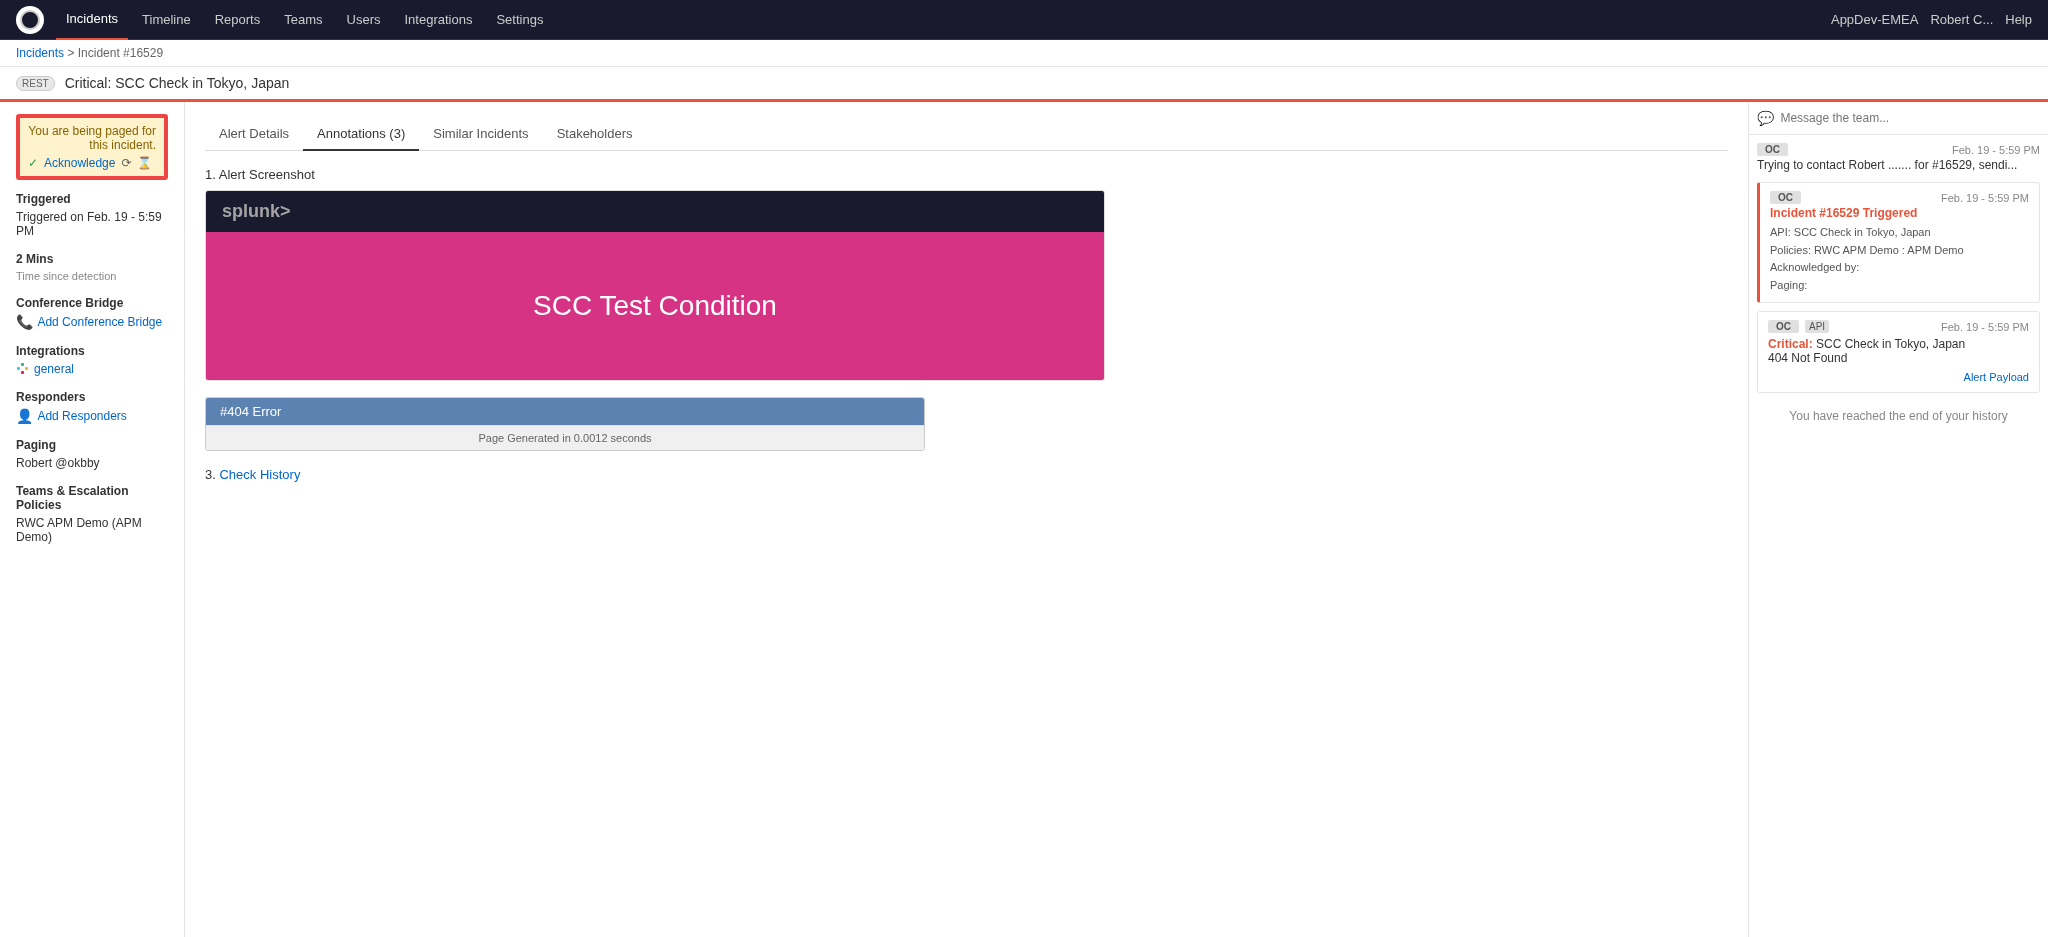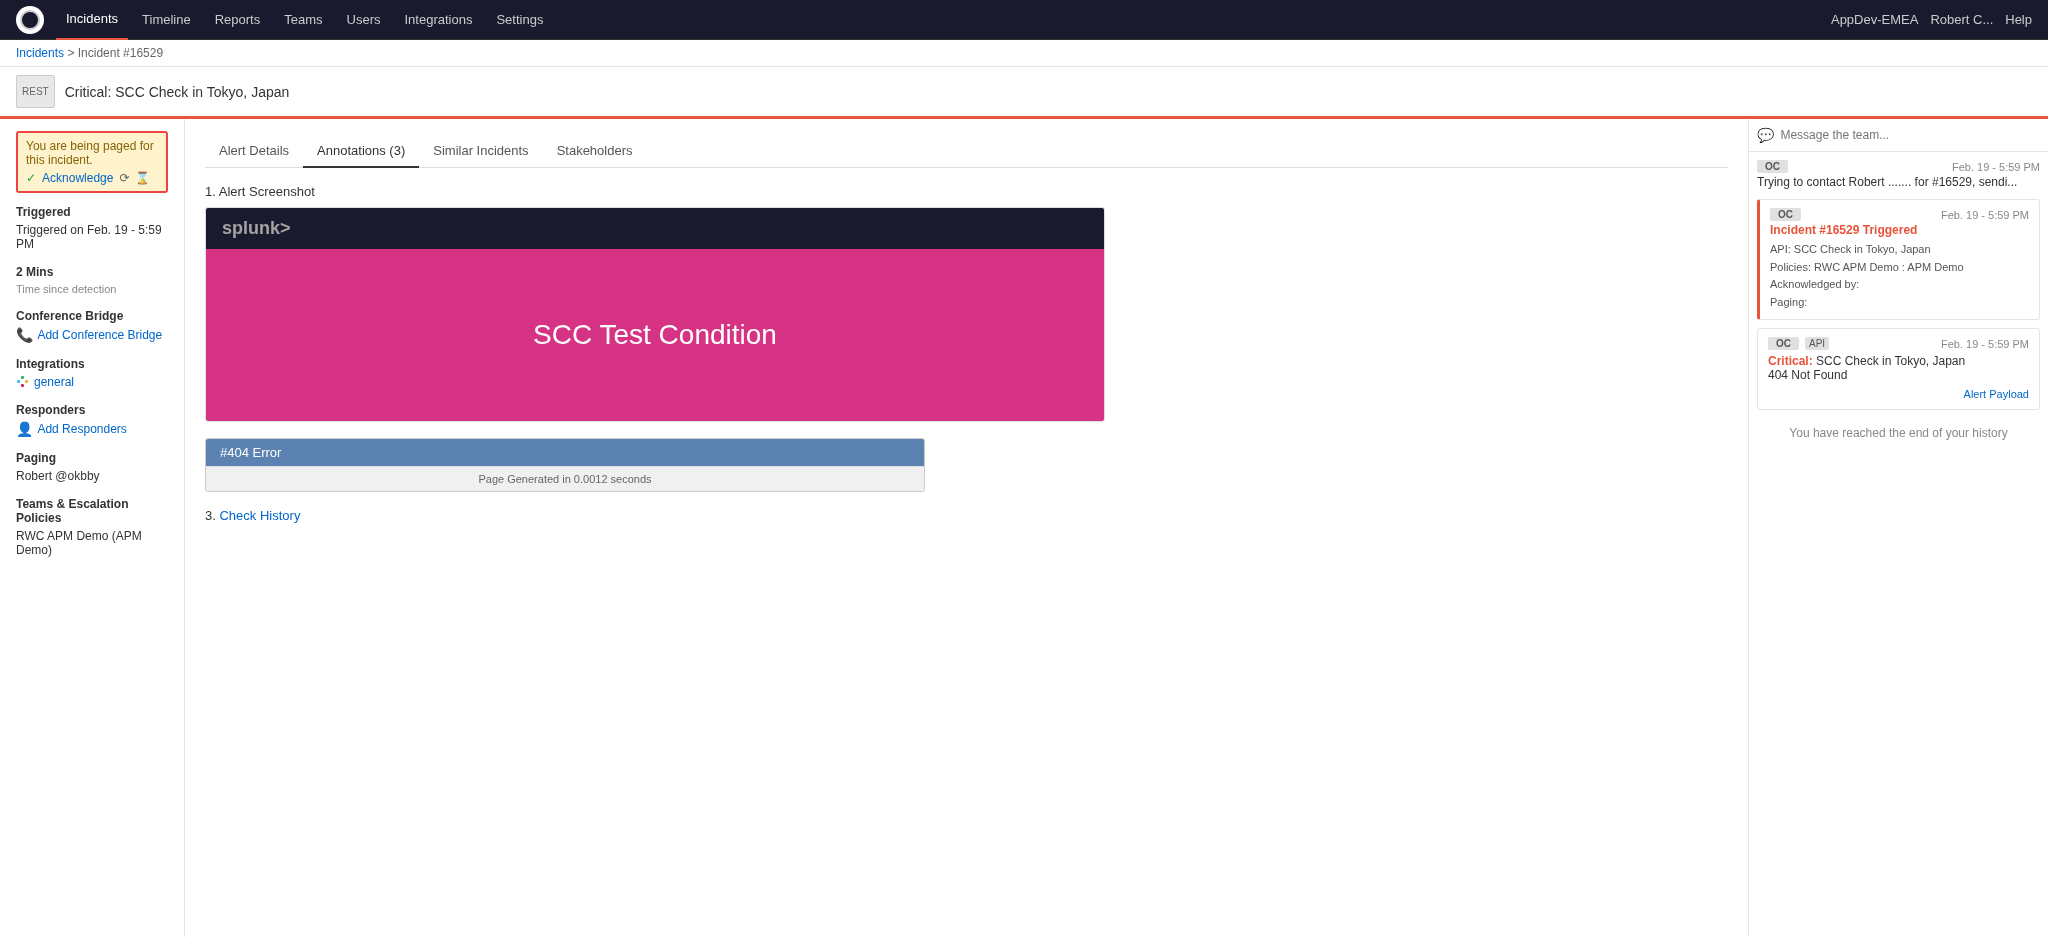--- a/index.html
+++ b/index.html
@@ -28,36 +28,36 @@
       font-size: 12px; color: #666;
     }
     .breadcrumb-bar a { color: #0066cc; text-decoration: none; }
 
     
     .incident-title-bar {
       padding: 8px 16px; display: flex; align-items: center; gap: 10px;
       border-bottom: 3px solid #e8543a; background: #fff;
     }
     .rest-badge {
-      background: #e8e8e8; border: 1px solid #ccc; padding: 10px 5px;
-      font-size: 10px; border-radius: 2px; color: #666; text-align: right;
+      background: #e8e8e8; border: 1px solid #ccc; padding: 1px 5px;
+      font-size: 10px; border-radius: 7px; color: #666; text-align: right;
     }
     .incident-title { font-size: 14px; font-weight: 500; }
 
     
     .main-layout { display: flex; height: calc(100vh - 90px); }
 
     
     .left-sidebar {
       width: 185px; min-width: 185px; padding: 12px 16px;
       border-right: 1px solid #e5e5e5; background: #fff; overflow-y: auto;
     }
     .alert-banner {
-      background: #fff3cd; border: 2px solid #ef4444; border-radius: 3px;
-      padding: 6px 8px; margin-bottom: 12px; font-size: 12px; color: #856404;
+      background: #fff3cd; border: 4px solid #ef4444; border-radius: 3px;
+      padding: 6px 8px; margin-bottom: 12px; font-size: 12px; color: #856404; text-align: right;
     }
     .ack-row { display: flex; align-items: center; gap: 6px; margin-top: 4px; }
     .ack-link { color: #0066cc; text-decoration: none; font-size: 12px; font-weight: 500; }
     .icon-btn { color: #666; cursor: pointer; font-size: 12px; }
 
     .sidebar-section { margin-bottom: 14px; }
     .sidebar-section-title { font-weight: 600; font-size: 12px; color: #333; margin-bottom: 4px; }
     .sidebar-detail-label { font-size: 11px; color: #888; margin-top: 2px; }
     .sidebar-detail-value { font-size: 12px; color: #333; }
     .sidebar-link { color: #0066cc; text-decoration: none; font-size: 12px; display: flex; align-items: center; gap: 4px; }
@@ -81,21 +81,21 @@
     .screenshot-container {
       border: 1px solid #ddd; border-radius: 3px; overflow: hidden;
       margin-bottom: 16px; max-width: 900px;
     }
     .splunk-header {
       background: #1a1a2e; padding: 10px 16px; display: flex; align-items: center;
     }
     .splunk-logo-text { color: #a3a3a3; font-size: 18px; font-weight: 700; display: flex; align-items: center; gap: 2px; }
     .splunk-body {
       background: #d63384; display: flex; align-items: center; justify-content: center;
-      height: 172px;
+      height: 148px;
     }
     .splunk-condition-text { color: #fff; font-size: 28px; font-weight: 500; }
 
     
     .error-box { border: 1px solid #ccc; border-radius: 3px; overflow: hidden; max-width: 720px; margin-bottom: 16px; }
     .error-box-header { background: #5b82b0; color: #fff; padding: 6px 14px; font-size: 13px; }
     .error-box-body { background: #fff; padding: 20px 18px; }
     .error-box-title { font-size: 24px; font-weight: 400; color: #333; margin-bottom: 10px; }
     .error-box-desc { font-size: 13px; color: #333; line-height: 1.5; }
     .error-box-footer { background: #f0f0f0; padding: 6px 14px; font-size: 11px; color: #666; text-align: center; border-top: 1px solid #ddd; }

